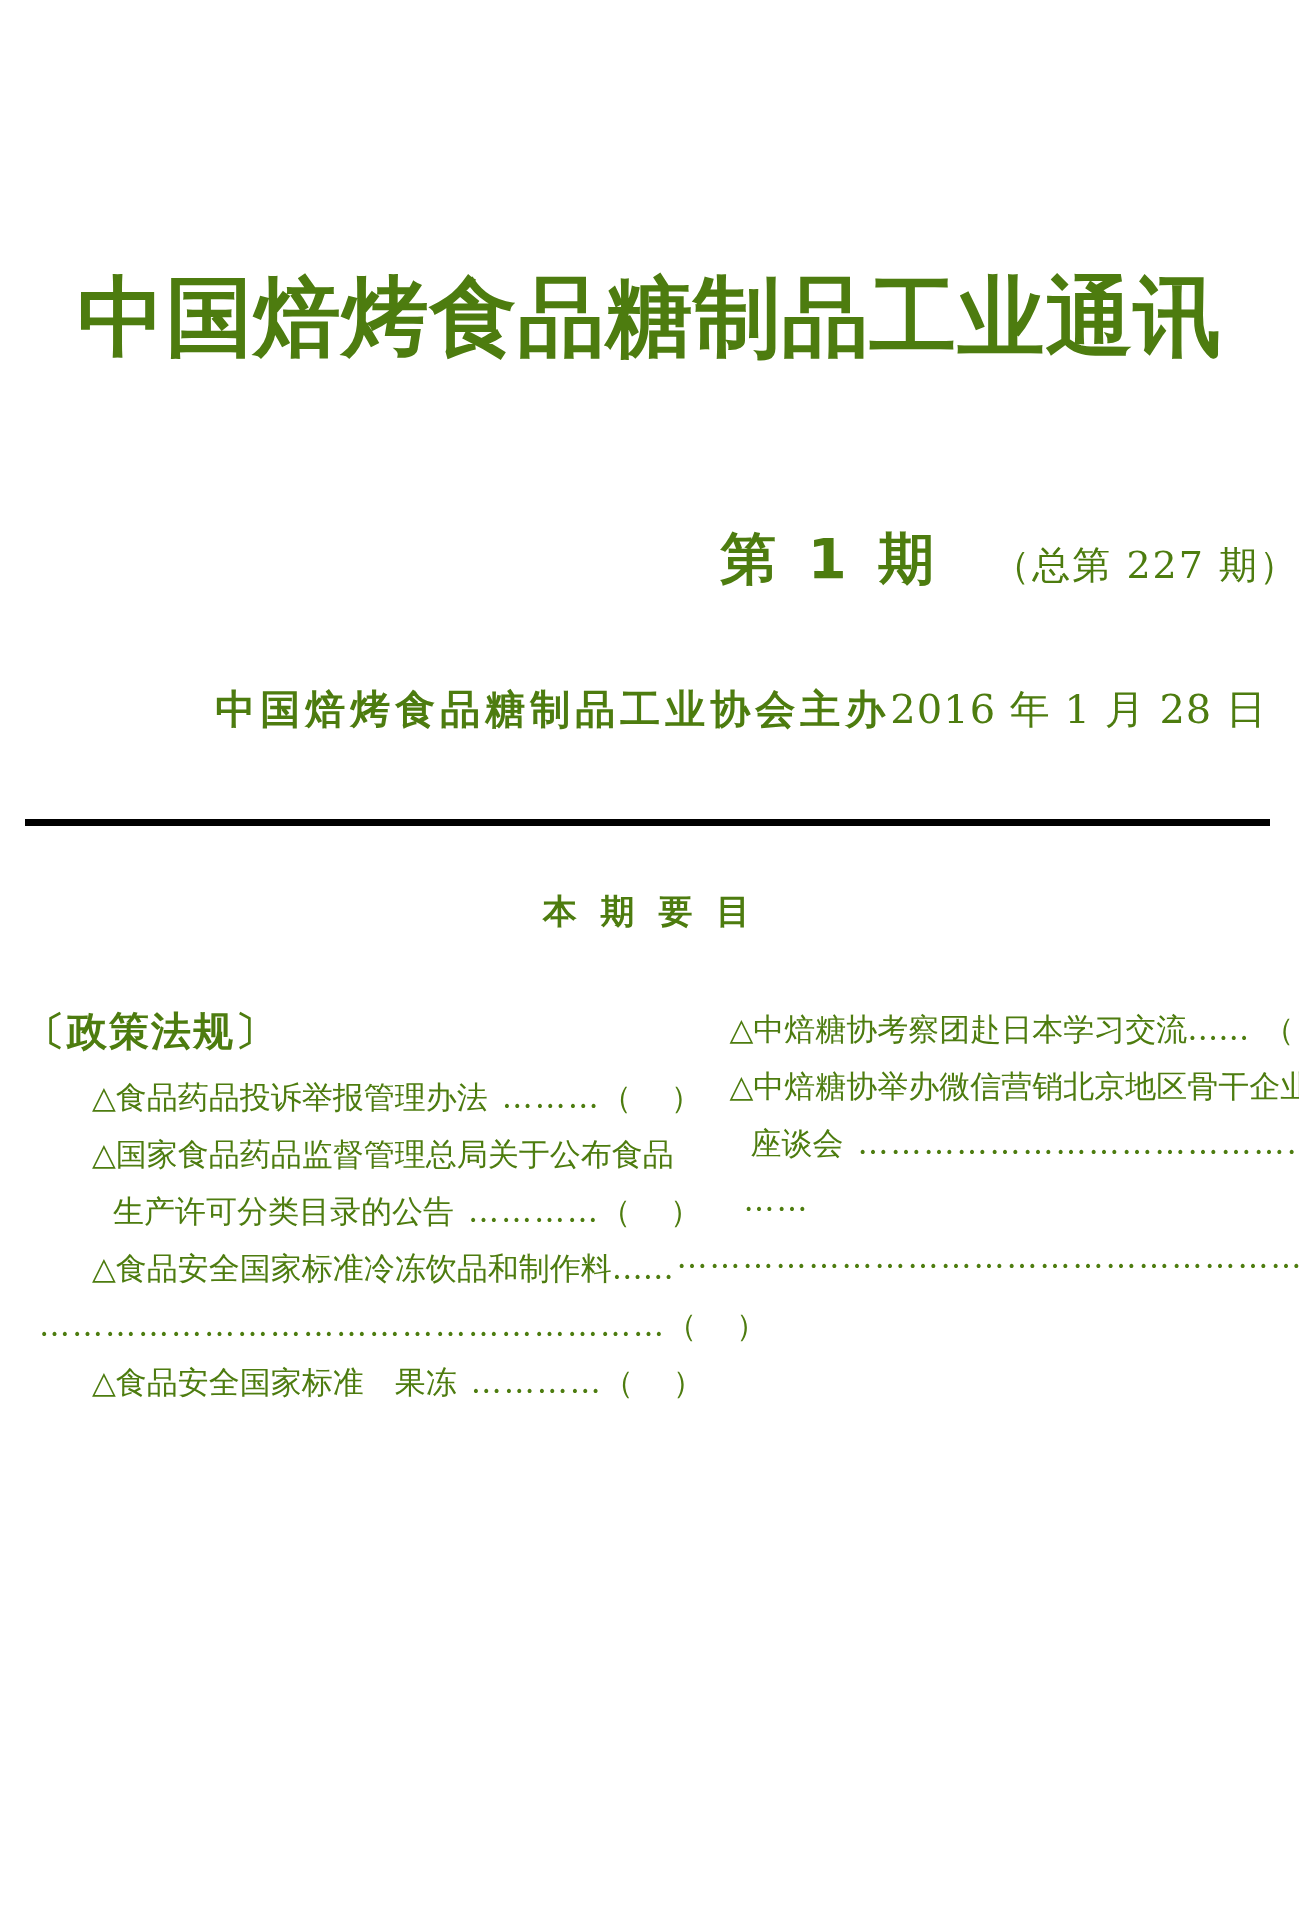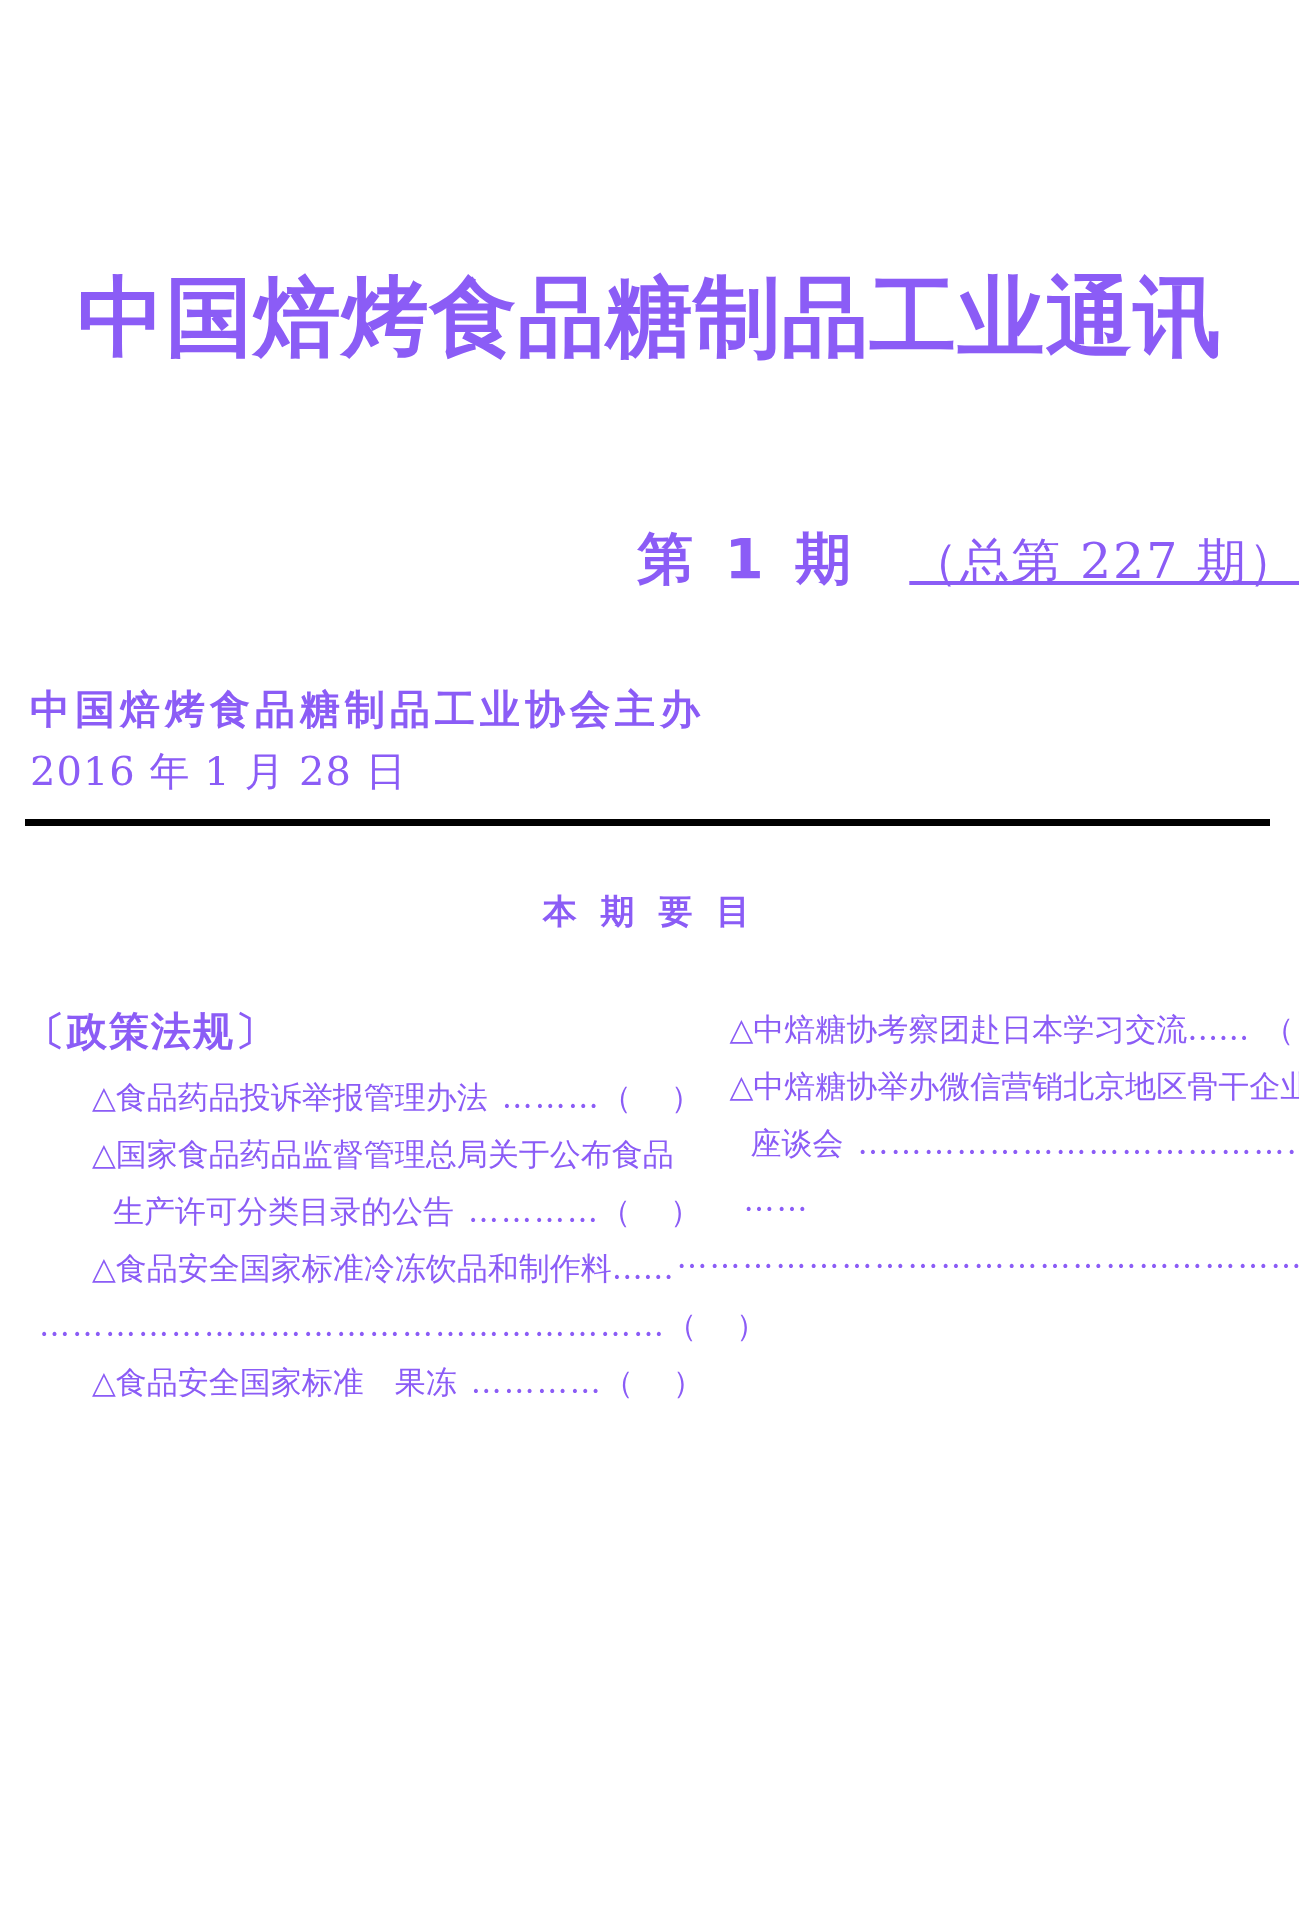--- a/index.html
+++ b/index.html
@@ -1,21 +1,21 @@
 <!DOCTYPE html>
 <html><head>
 <meta charset="utf-8">
 <style>
   html,body{margin:0;padding:0;background:#ffffff;}
   .page{
     position:relative;
     width:1299px;height:1932px;
     background:#ffffff;
     font-family:"DejaVu Serif","Liberation Serif",serif;
-    color:#8b5cf6;
+    color:#4d7c0f;
     overflow:hidden;
   }
   .masthead-title{
     position:absolute;top:256px;left:0;right:0;
     text-align:center;
     font-size:87px;line-height:122px;
     font-weight:600;
     letter-spacing:1px;
     white-space:nowrap;
   }
@@ -23,27 +23,26 @@
     position:absolute;top:518px;left:0;right:0;
     display:flex;justify-content:flex-end;align-items:baseline;
     gap:52px;white-space:nowrap;
   }
   .issue-number{
     font-family:"DejaVu Sans","Liberation Sans",sans-serif;
     font-weight:700;font-size:56px;line-height:82px;
     letter-spacing:6px;
   }
   .issue-total{
-    font-size:49px;line-height:82px;letter-spacing:2px;text-decoration:underline;
+    font-size:38px;line-height:82px;letter-spacing:2px;
   }
   .pub-row{
     position:absolute;top:678px;left:30px;right:32px;
     display:flex;justify-content:flex-end;align-items:baseline;
     white-space:nowrap;
-    flex-direction:column;
   }
   .publisher{
     font-family:"DejaVu Sans","Liberation Sans",sans-serif;
     font-weight:700;font-size:40px;line-height:62px;letter-spacing:5px;
   }
   .pub-date{
     font-size:40px;line-height:62px;letter-spacing:1px;
   }
   .rule{
     position:absolute;top:819px;left:25px;width:1245px;height:7px;

